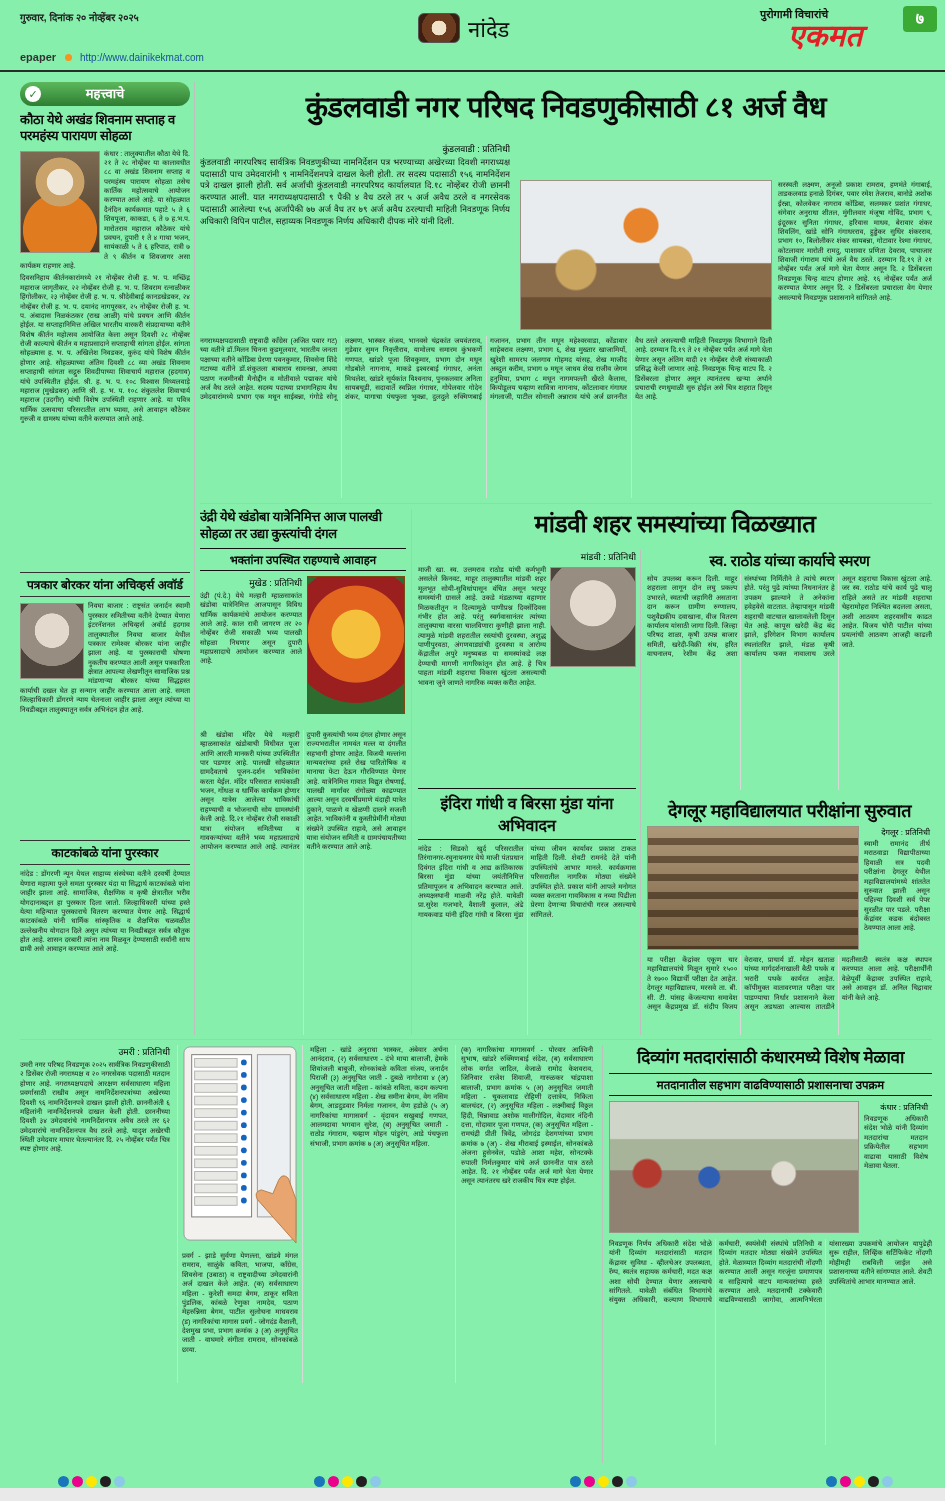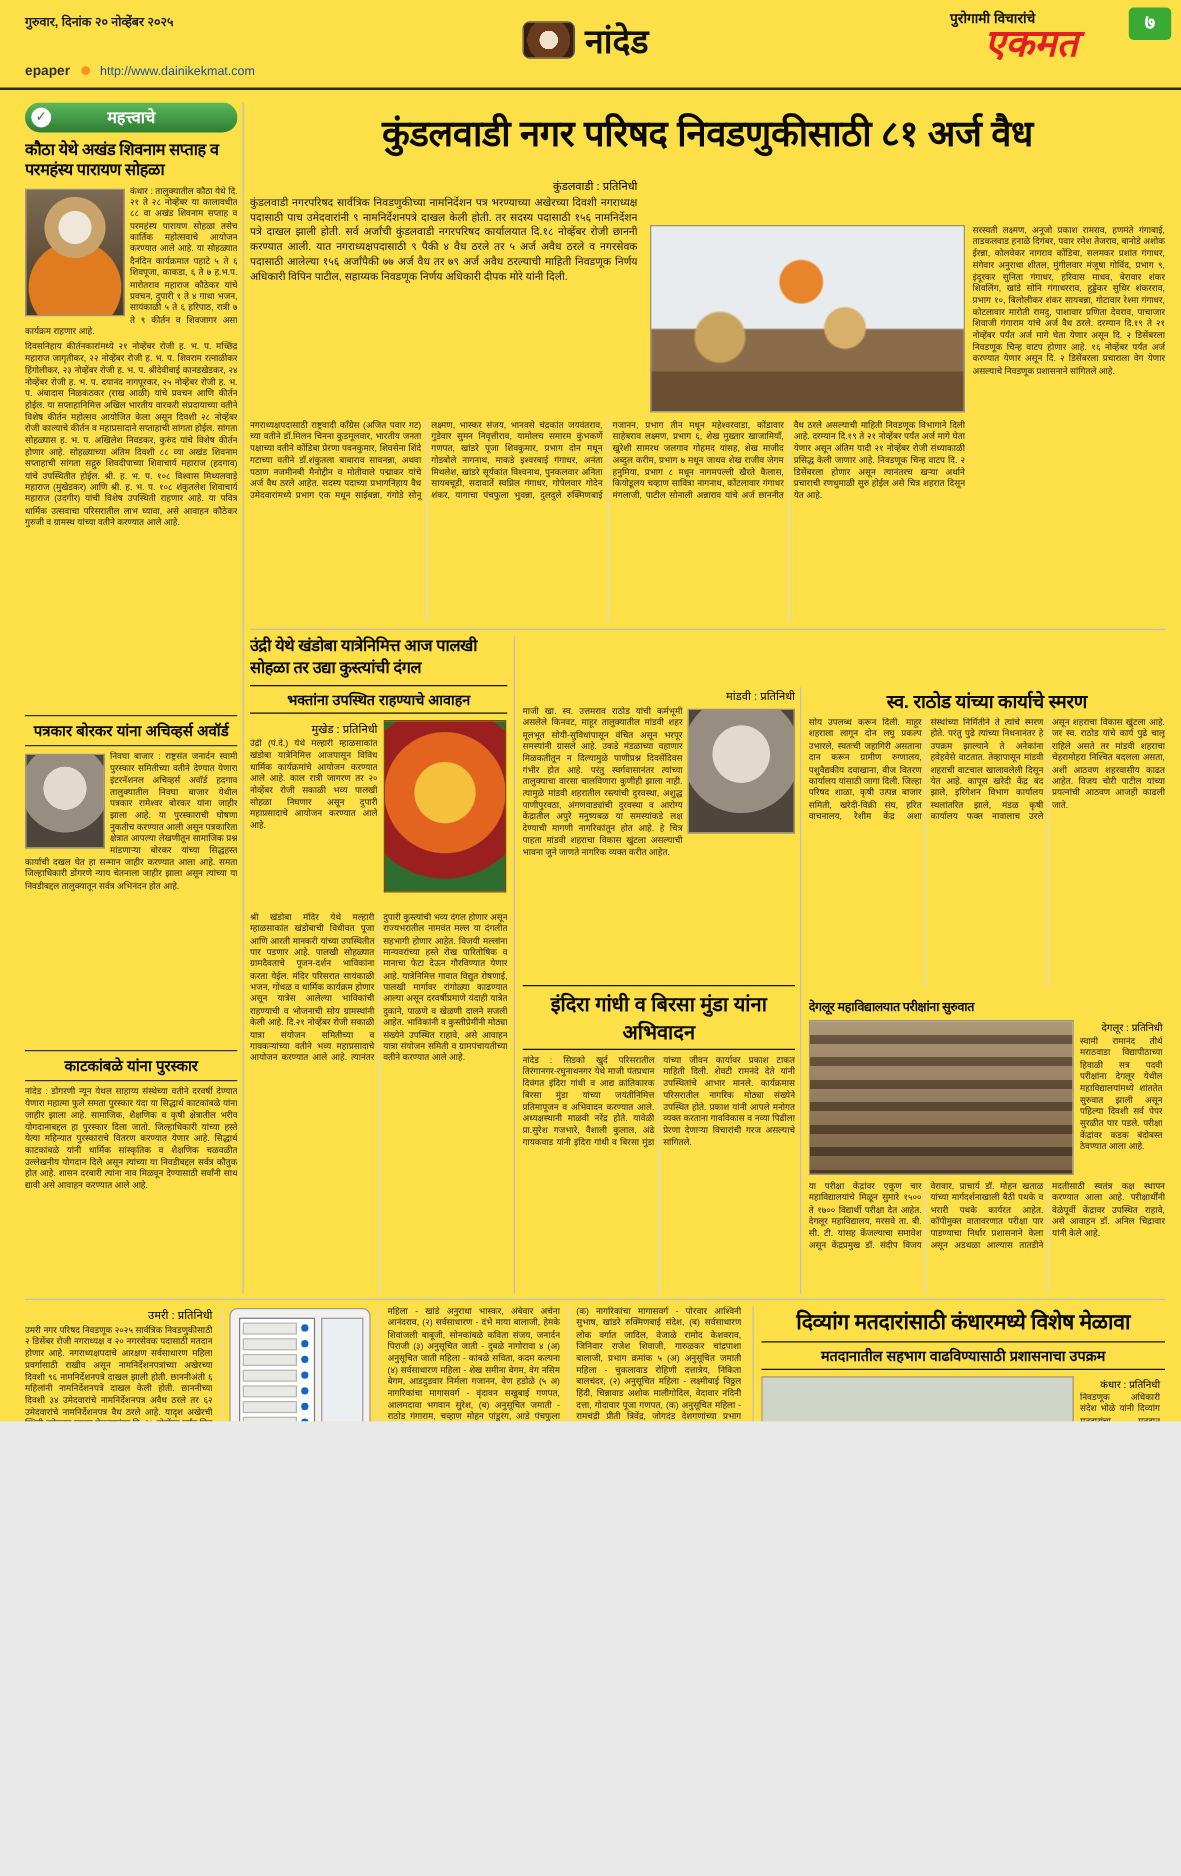--- a/index.html
+++ b/index.html
@@ -1,36 +1,36 @@
 <!DOCTYPE html>
 <html><head>
 <meta charset="utf-8">
 <style>
   * { margin:0; padding:0; box-sizing:border-box; }
   body { background:#e9e9e9; font-family:"Liberation Sans","DejaVu Sans",sans-serif; }
-  .page { position:relative; width:945px; height:1137px; background:#fde047; margin:0 auto; overflow:hidden; color:#111; }
+  .page { position:relative; width:945px; height:1488px; background:#86efac; margin:0 auto; overflow:hidden; color:#111; }
   .abs { position:absolute; }
   .tiny { font-size:7px; line-height:1.34; text-align:justify; color:#1c1c1c; overflow:hidden; }
   .small { font-size:8.5px; line-height:1.38; text-align:justify; color:#161616; overflow:hidden; }
   .cols2 { column-count:2; column-gap:7px; column-rule:1px solid #d9d9d9; }
   .cols3 { column-count:3; column-gap:7px; column-rule:1px solid #d9d9d9; }
   .cols4 { column-count:4; column-gap:8px; column-rule:1px solid #d9d9d9; }
   .dateline { font-weight:normal; text-align:right; font-size:9px; margin-bottom:2px; color:#000; }
   .rule-h { position:absolute; background:#2b2b2b; height:1.5px; }
   .rule-v { position:absolute; background:#bfbfbf; width:1px; }
   .headline { font-weight:bold; color:#0a0a0a; letter-spacing:-0.3px; }
   .boxhead { border-top:1.5px solid #111; border-bottom:1.5px solid #111; font-weight:bold; text-align:center; color:#0a0a0a; }
   .photo { background-color:#c9c2b6; border:1px solid #9a9488; }
   .dot { display:inline-block; width:11px; height:11px; border-radius:50%; margin-right:3px; vertical-align:middle; }
   
   .topdate { font-size:10px; font-weight:bold; color:#222; }
   .pagebox { background:#3aaa35; color:#fff; font-weight:bold; font-size:16px; text-align:center; line-height:26px; border-radius:4px; }
   .epaper { font-size:11px; font-weight:bold; color:#333; }
   .url { font-size:10px; color:#1a4f9c; }
-  .masthead-city { font-size:27px; font-weight:bold; color:#111; }
+  .masthead-city { font-size:22px; font-weight:normal; color:#111; }
   .brand-tag { font-size:11px; font-weight:bold; color:#111; text-align:left; }
   .brand-name { font-size:30px; font-weight:bold; font-style:italic; color:#e31e24; text-align:center; line-height:1; }
   .secthead { background:linear-gradient(180deg,#5cb85c,#2e7d32); color:#fff; font-weight:bold; font-size:13px; border-radius:13px; height:24px; line-height:24px; text-align:center; position:relative; }
   .secthead .ic { position:absolute; left:5px; top:4px; width:16px; height:16px; background:#fff; color:#2e7d32; border-radius:50%; font-size:11px; line-height:16px; text-align:center; font-weight:bold; }
   .leftsub { border-top:1px solid #333; border-bottom:1px solid #333; font-weight:bold; font-size:12px; text-align:center; padding:3px 0; margin:7px 0 4px 0; color:#0a0a0a; }
   
   .guru { background: radial-gradient(circle at 50% 30%, #efe7d8 0 16%, #caa36b 17% 30%, rgba(0,0,0,0) 31%), radial-gradient(circle at 50% 78%, #e07b1f 0 42%, rgba(0,0,0,0) 43%), linear-gradient(180deg,#7d6a52,#4a3a28); }
   .officials { background: radial-gradient(circle at 22% 60%, #caa55f 0 9%, rgba(0,0,0,0) 10%), radial-gradient(circle at 62% 55%, #d9b06a 0 9%, rgba(0,0,0,0) 10%), radial-gradient(circle at 48% 30%, #e8842b 0 10%, rgba(0,0,0,0) 11%), linear-gradient(180deg,#e8ecef 0 55%, #8a6b4a 56% 78%, #6b4f33 79%); }
   .deity { background: radial-gradient(circle at 50% 42%, #f5c13d 0 26%, #e2641f 27% 52%, #9c1f1f 53% 74%, #2e6b2e 75%); border:1px solid #7a4a12; }
   .portrait-g { background: radial-gradient(circle at 50% 36%, #e3d9cc 0 30%, #978d80 31% 62%, #4e463c 63%); }
@@ -112,20 +112,21 @@
         <div class="dateline">मुखेड : प्रतिनिधी</div>
         <div class="tiny" style="height:134px;">उंद्री (पं.दे.) येथे मल्हारी म्हाळसाकांत खंडोबा यात्रेनिमित्त आजपासून विविध धार्मिक कार्यक्रमांचे आयोजन करण्यात आले आहे. काल रात्री जागरण तर २० नोव्हेंबर रोजी सकाळी भव्य पालखी सोहळा निघणार असून दुपारी महाप्रसादाचे आयोजन करण्यात आले आहे.</div>
       </div>
       <div class="photo deity" style="width:98px; height:138px;"></div>
     </div>
     <div class="tiny cols2" style="margin-top:5px; height:322px;">श्री खंडोबा मंदिर येथे मल्हारी म्हाळसाकांत खंडोबाची विधीवत पूजा आणि आरती मानकरी यांच्या उपस्थितीत पार पडणार आहे. पालखी सोहळ्यात ग्रामदैवताचे पूजन-दर्शन भाविकांना करता येईल. मंदिर परिसरात सायंकाळी भजन, गोंधळ व धार्मिक कार्यक्रम होणार असून यात्रेस आलेल्या भाविकांची राहण्याची व भोजनाची सोय ग्रामस्थांनी केली आहे. दि.२१ नोव्हेंबर रोजी सकाळी यात्रा संयोजन समितीच्या व गावकऱ्यांच्या वतीने भव्य महाप्रसादाचे आयोजन करण्यात आले आहे. त्यानंतर दुपारी कुस्त्यांची भव्य दंगल होणार असून राज्यभरातील नामवंत मल्ल या दंगलीत सहभागी होणार आहेत. विजयी मल्लांना मान्यवरांच्या हस्ते रोख पारितोषिक व मानाचा फेटा देऊन गौरविण्यात येणार आहे. यात्रेनिमित्त गावात विद्युत रोषणाई, पालखी मार्गावर रांगोळ्या काढण्यात आल्या असून दरवर्षीप्रमाणे यंदाही यात्रेत दुकाने, पाळणे व खेळणी दालने सजली आहेत. भाविकांनी व कुस्तीप्रेमींनी मोठ्या संख्येने उपस्थित राहावे, असे आवाहन यात्रा संयोजन समिती व ग्रामपंचायतीच्या वतीने करण्यात आले आहे.</div>
   </div>
 
   <div class="rule-v" style="left:411px; top:509px; height:526px;"></div>
 
+  <div class="abs headline" style="left:418px; top:506px; width:514px; font-size:24px; text-align:center;">मांडवी शहर समस्यांच्या विळख्यात</div>
 
   <div class="abs" style="left:418px; top:550px; width:218px; height:232px; overflow:hidden;">
     <div class="dateline">मांडवी : प्रतिनिधी</div>
     <div class="tiny">
       <span class="photo portrait-g" style="float:right; width:86px; height:100px; margin:2px 0 2px 4px;"></span>
       <span>माजी खा. स्व. उत्तमराव राठोड यांची कर्मभूमी असलेले किनवट, माहूर तालुक्यातील मांडवी शहर मूलभूत सोयी-सुविधांपासून वंचित असून भरपूर समस्यांनी ग्रासले आहे. उकडे मंडळाच्या वहाणार मिळकतीतून न दिल्यामुळे पाणीप्रश्न दिवसेंदिवस गंभीर होत आहे. परंतु स्वर्गवासानंतर त्यांच्या तालुक्याचा वारसा चालविणारा कुणीही झाला नाही. त्यामुळे मांडवी शहरातील रस्त्यांची दुरवस्था, अशुद्ध पाणीपुरवठा, अंगणवाड्यांची दुरवस्था व आरोग्य केंद्रातील अपुरे मनुष्यबळ या समस्यांकडे लक्ष देण्याची मागणी नागरिकांतून होत आहे. हे चित्र पाहता मांडवी शहराचा विकास खुंटला असल्याची भावना जुने जाणते नागरिक व्यक्त करीत आहेत.</span>
     </div>
   </div>
 
   <div class="abs" style="left:418px; top:788px; width:218px; height:247px; overflow:hidden;">
@@ -134,21 +135,21 @@
   </div>
 
   <div class="rule-v" style="left:640px; top:550px; height:485px;"></div>
 
   <div class="abs" style="left:647px; top:550px; width:285px; height:244px; overflow:hidden;">
     <div class="headline" style="font-size:15px; text-align:center; margin-bottom:4px;">स्व. राठोड यांच्या कार्याचे स्मरण</div>
     <div class="tiny cols3" style="height:216px;">सोय उपलब्ध करून दिली. माहूर शहराला लागून दोन लघु प्रकल्प उभारले, स्वतःची जहागिरी असताना दान करून ग्रामीण रुग्णालय, पशुवैद्यकीय दवाखाना, वीज वितरण कार्यालय यांसाठी जागा दिली. जिल्हा परिषद शाळा, कृषी उत्पन्न बाजार समिती, खरेदी-विक्री संघ, हरित वाचनालय, रेशीम केंद्र अशा संस्थांच्या निर्मितीने ते त्यांचे स्मरण होते. परंतु पुढे त्यांच्या निधनानंतर हे उपक्रम झाल्याने ते अनेकांना हवेहवेसे वाटतात. तेव्हापासून मांडवी शहराची वाटचाल खालावलेली दिसून येत आहे. कापूस खरेदी केंद्र बंद झाले, इरिगेशन विभाग कार्यालय स्थलांतरित झाले, मंडळ कृषी कार्यालय फक्त नावालाच उरले असून शहराचा विकास खुंटला आहे. जर स्व. राठोड यांचे कार्य पुढे चालू राहिले असते तर मांडवी शहराचा चेहरामोहरा निश्चित बदलला असता, अशी आठवण शहरवासीय काढत आहेत. विजय चोरी पाटील यांच्या प्रयत्नांची आठवण आजही काढली जाते.</div>
   </div>
 
   <div class="abs" style="left:647px; top:798px; width:285px; height:237px; overflow:hidden;">
-    <div class="headline" style="font-size:10px; text-align:left;">देगलूर महाविद्यालयात परीक्षांना सुरुवात</div>
+    <div class="headline" style="font-size:18px; text-align:center;">देगलूर महाविद्यालयात परीक्षांना सुरुवात</div>
     <div style="display:flex; gap:5px; margin-top:4px;">
       <div class="photo classroom" style="width:212px; height:124px;"></div>
       <div style="width:66px;">
         <div class="dateline" style="font-size:8px;">देगलूर : प्रतिनिधी</div>
         <div class="tiny" style="height:108px;">स्वामी रामानंद तीर्थ मराठवाडा विद्यापीठाच्या हिवाळी सत्र पदवी परीक्षांना देगलूर येथील महाविद्यालयांमध्ये शांततेत सुरुवात झाली असून पहिल्या दिवशी सर्व पेपर सुरळीत पार पडले. परीक्षा केंद्रांवर कडक बंदोबस्त ठेवण्यात आला आहे.</div>
       </div>
     </div>
     <div class="tiny cols3" style="margin-top:5px; height:94px;">या परीक्षा केंद्रांवर एकूण चार महाविद्यालयांचे मिळून सुमारे १५०० ते १७०० विद्यार्थी परीक्षा देत आहेत. देगलूर महाविद्यालय, मरसवे ता. बी. सी. टी. यांसह केंजल्याचा समावेश असून केंद्रप्रमुख डॉ. संदीप विजय वेरावार, प्राचार्य डॉ. मोहन खताळ यांच्या मार्गदर्शनाखाली बैठी पथके व भरारी पथके कार्यरत आहेत. कॉपीमुक्त वातावरणात परीक्षा पार पाडण्याचा निर्धार प्रशासनाने केला असून अडथळा आल्यास तातडीने मदतीसाठी स्वतंत्र कक्ष स्थापन करण्यात आला आहे. परीक्षार्थींनी वेळेपूर्वी केंद्रावर उपस्थित राहावे, असे आवाहन डॉ. अनिल चिद्रावार यांनी केले आहे.</div>
   </div>
 

